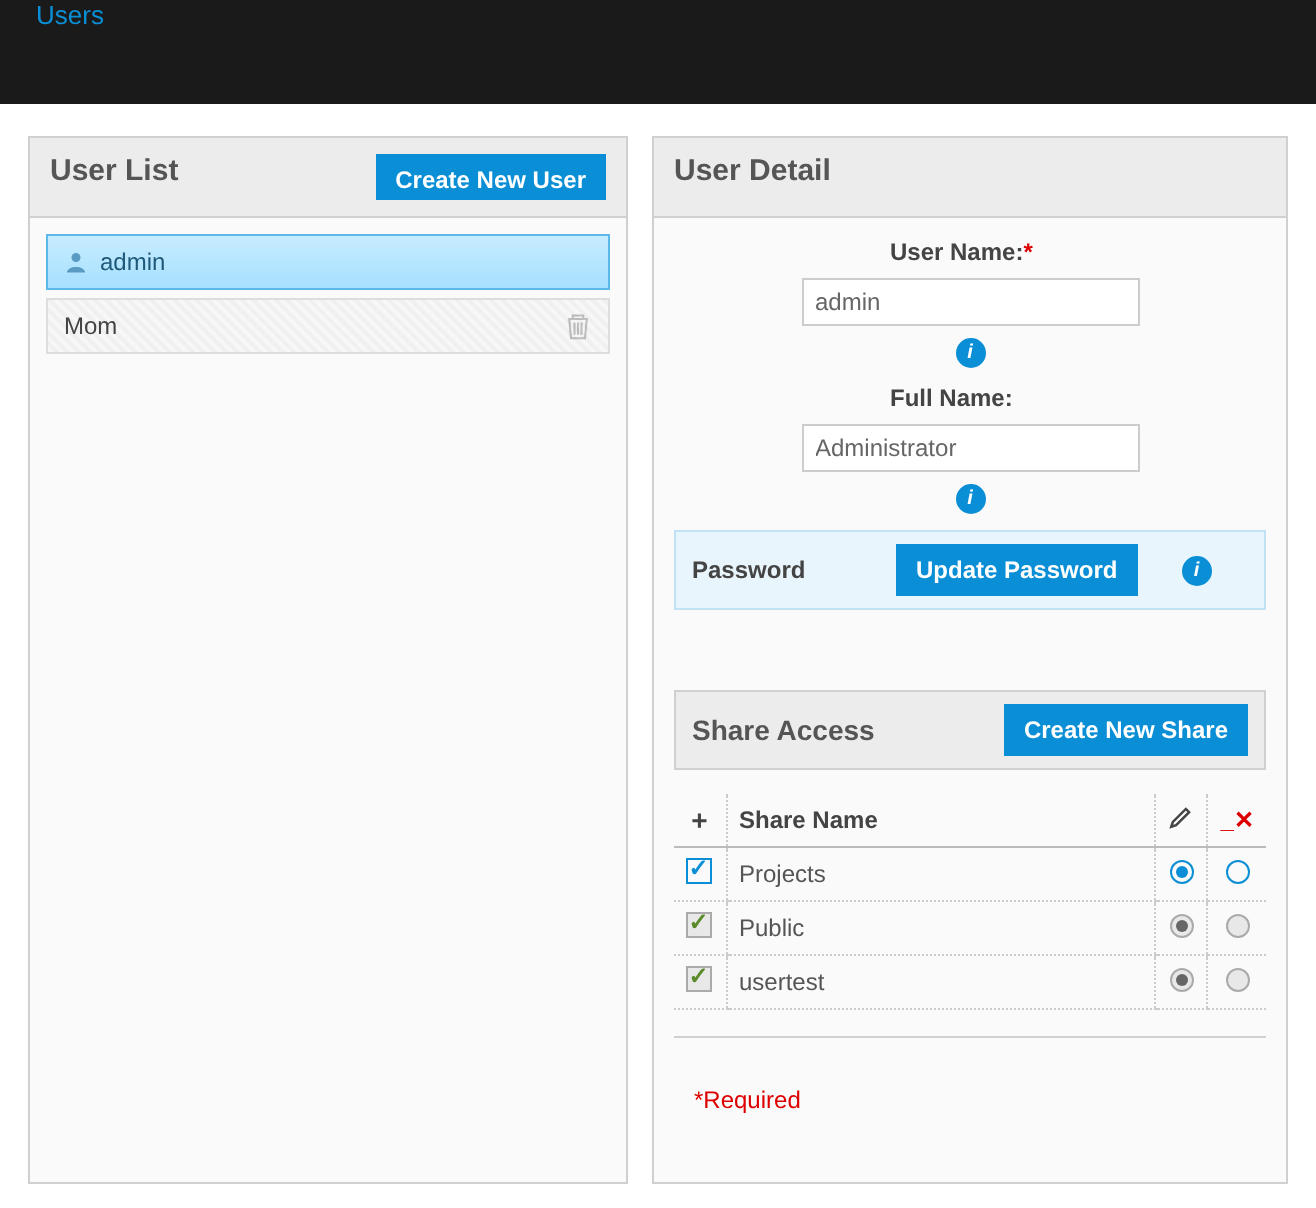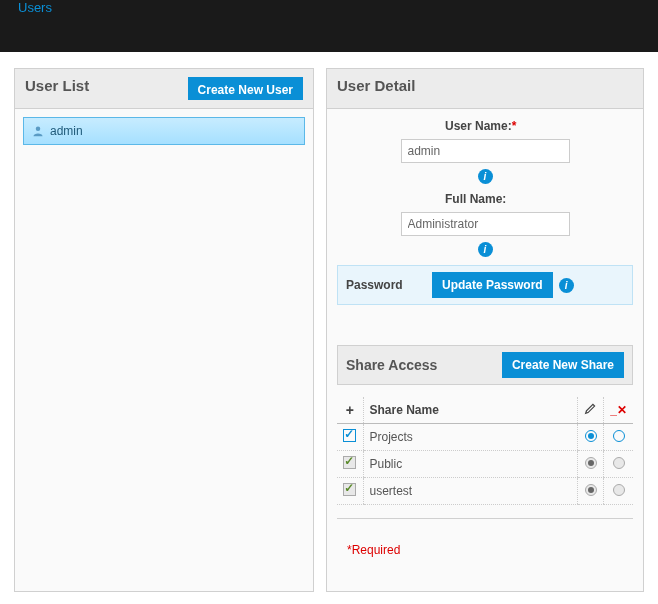--- a/index.html
+++ b/index.html
@@ -20,21 +20,21 @@
     .user-label { color: #444; font-size: 12px; display: flex; align-items: center; gap: 6px; }
     .user-row.selected .user-label { color: #1f5a7a; }
     .trash-icon { width: 14px; height: 14px; opacity: 0.35; }
     .person-icon { width: 12px; height: 12px; }
     .detail-body { padding: 10px; flex: 1; display: flex; flex-direction: column; }
     .field-row { display: flex; align-items: center; margin-bottom: 8px; gap: 6px; flex-direction: column; }
     .field-label { width: 80px; font-weight: bold; color: #444; font-size: 12px; }
     .req { color: #d00; }
     .field-input { flex: 1; border: 1px solid #ccc; padding: 4px 6px; font-size: 12px; color: #666; background: #fff; font-family: inherit; }
     .info-icon { width: 15px; height: 15px; border-radius: 50%; background: #0a8fd6; color: #fff; display: inline-flex; align-items: center; justify-content: center; font-size: 10px; font-weight: bold; font-style: italic; flex-shrink: 0; }
-    .pwd-row { background: #e9f5fc; border: 1px solid #bfe2f5; padding: 6px 8px; display: flex; align-items: center; gap: 6px; margin-bottom: 10px; }
+    .pwd-row { background: #e9f5fc; border: 1px solid #bfe2f5; padding: 6px 8px; display: flex; align-items: center; gap: 22px; margin-bottom: 10px; }
     .pwd-row .field-label { width: 80px; }
     .share-header { background: #ececec; border: 1px solid #d0d0d0; padding: 6px 8px; display: flex; align-items: center; justify-content: space-between; margin-top: 30px; }
     .share-title { font-weight: bold; font-size: 14px; color: #555; }
     .share-table { margin-top: 12px; border-collapse: collapse; width: 100%; }
     .share-table th, .share-table td { text-align: left; padding: 5px 6px; font-size: 12px; border-bottom: 1px dotted #ccc; color: #555; vertical-align: middle; }
     .share-table th { font-weight: bold; border-bottom: 1px solid #bbb; color: #444; }
     .share-table th.icon-col, .share-table td.icon-col { width: 26px; text-align: center; }
     .col-border { border-left: 1px dotted #ccc; }
     .plus-icon { font-weight: bold; color: #444; font-size: 14px; }
     .pencil-icon { width: 13px; height: 13px; }
@@ -67,20 +67,28 @@
     </div>
     <div class="panel-body" id="user-list-body">
         <div class="user-row selected">
           <span class="user-label">
             <svg class="person-icon" viewBox="0 0 16 16">
               <circle cx="8" cy="5" r="3" fill="#5a9bc4"></circle>
               <path d="M2 15 C2 10 14 10 14 15 Z" fill="#5a9bc4"></path>
             </svg>
             <span>admin</span>
           </span>
+        </div>
+        <div class="user-row stripe">
+          <span class="user-label">
+            <span>Mom</span>
+          </span>
+          <svg class="trash-icon" viewBox="0 0 16 16">
+            <path d="M3 4 L13 4 L12 15 L4 15 Z M5 4 L5 2 L11 2 L11 4 M6 6 L6 13 M8 6 L8 13 M10 6 L10 13" fill="none" stroke="#555" stroke-width="1.2"></path>
+          </svg>
         </div>
       </div>
   </div>
 
   <div class="panel panel-right">
     <div class="panel-header">
       <span class="panel-title">User Detail</span>
     </div>
     <div class="detail-body">
 

